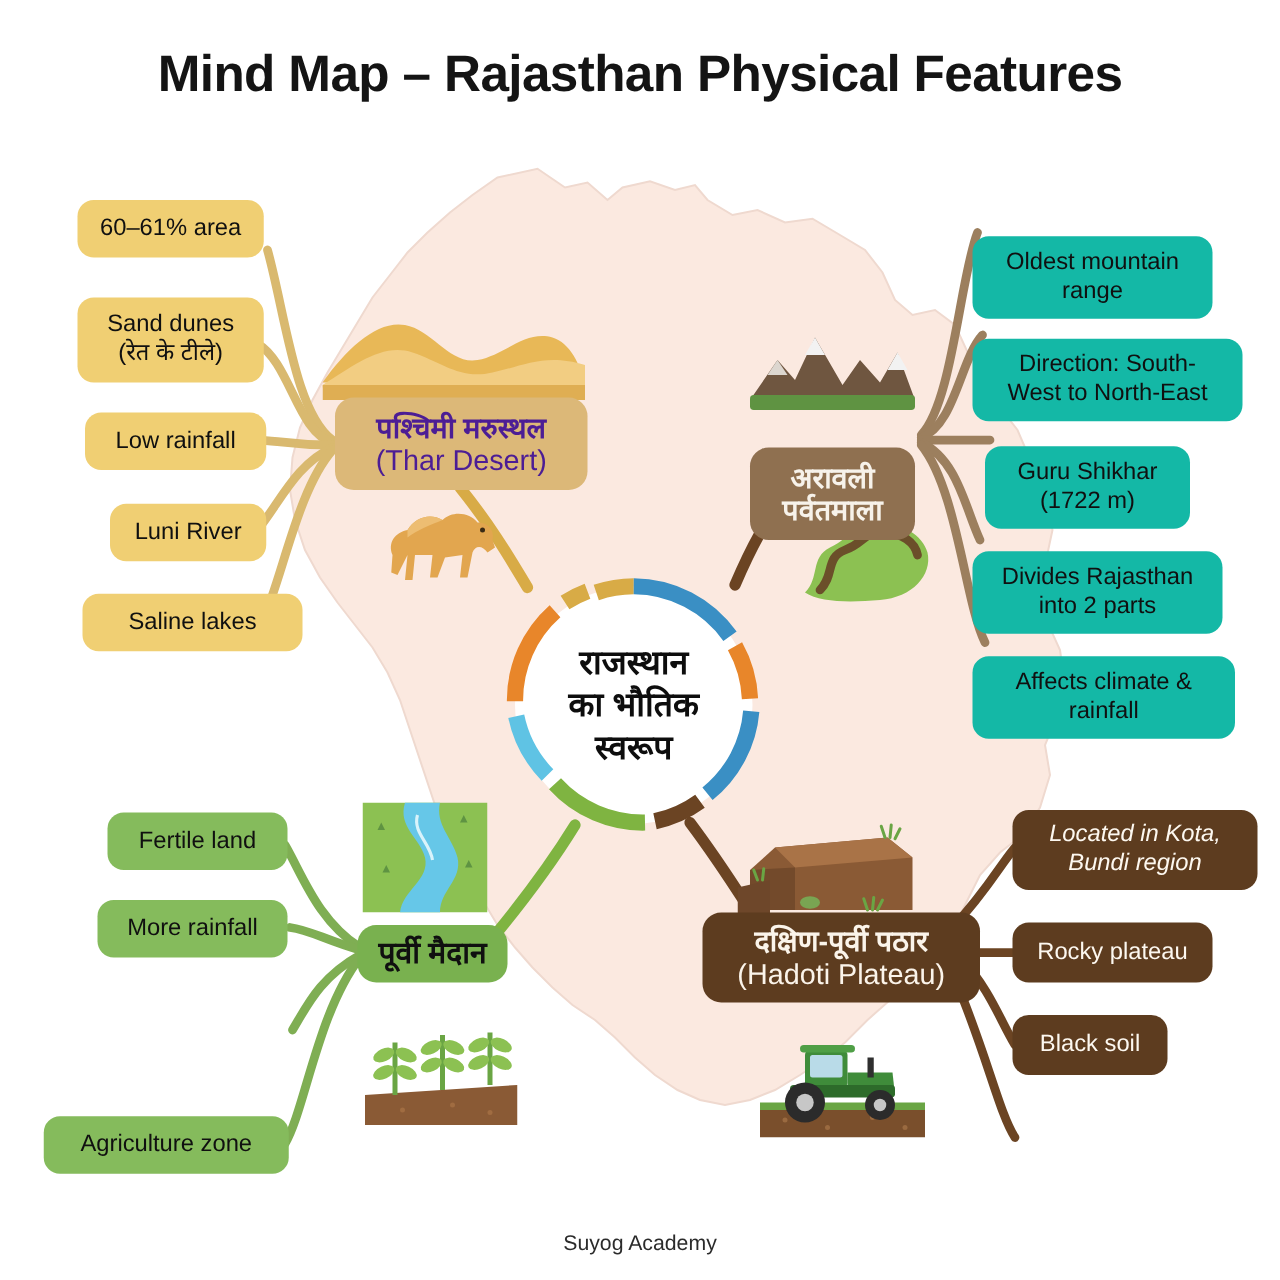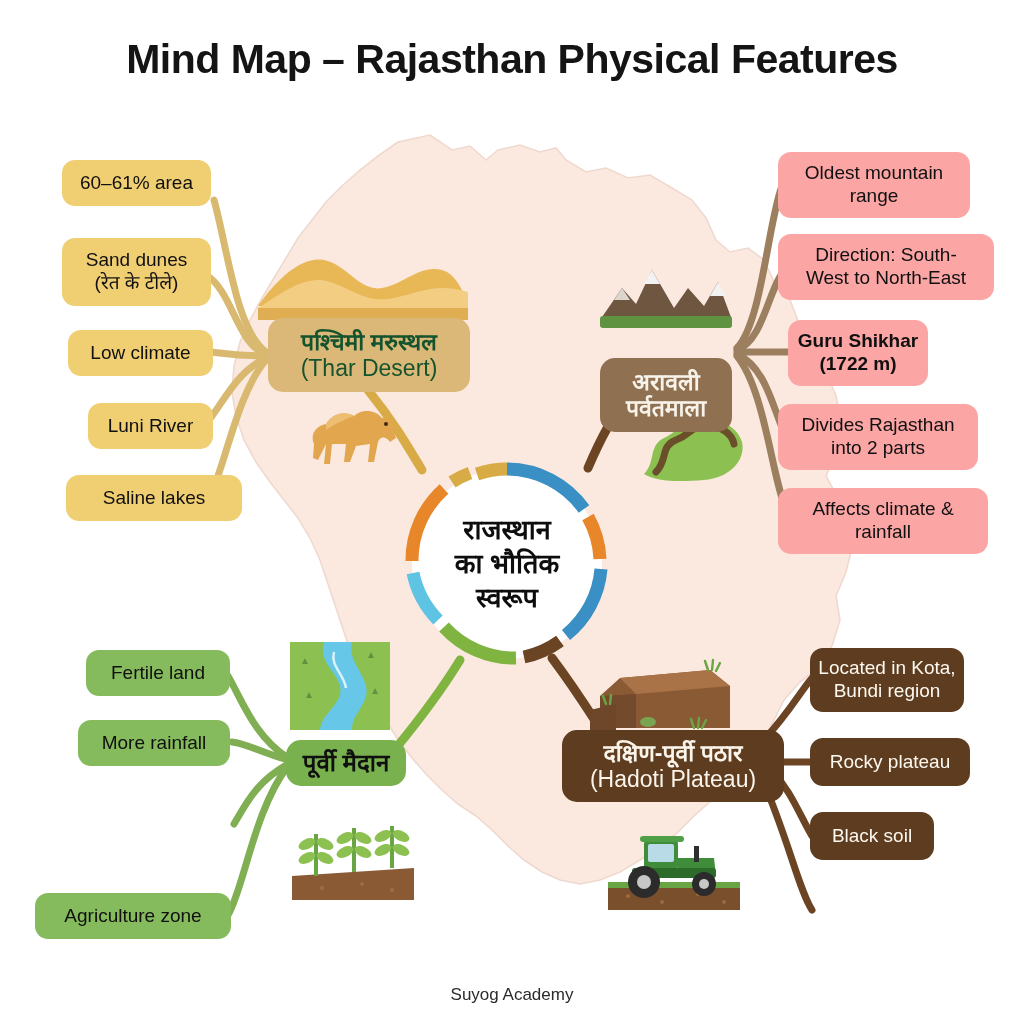--- a/index.html
+++ b/index.html
@@ -38,36 +38,36 @@
     position:absolute;box-sizing:border-box;
     border-radius:13px;
     display:flex;align-items:center;justify-content:center;
     text-align:center;line-height:1.18;
     font-size:19px;color:#101010;
     padding:4px 0;
     z-index:4;
   }
   .pill.two{line-height:1.2;}
   .gold{background:#f0cf73;}
-  .tan{background:#fca5a5;}
+  .tan{background:#14b8a6;margin-top:37px;}
   .green{background:#85bb5c;}
   .cyan{background:#6fd9ef;}
   .brown{background:#5d3c1f;color:#fdf8f0;}
 
   
   .hub{
     position:absolute;box-sizing:border-box;
     border-radius:15px;
     display:flex;flex-direction:column;align-items:center;justify-content:center;
     text-align:center;z-index:5;
     padding:3px 10px;
   }
   .hub .hi{font-size:23px;font-weight:bold;line-height:1.14;}
   .hub .en{font-size:23px;line-height:1.14;}
-  .hub.desert{background:#dcb878;color:#14532d;}
+  .hub.desert{background:#dcb878;color:#4c1d95;}
   .hub.aravali{background:#8f7050;color:#f7f2ea;margin-top:40px;}
   .hub.plain{background:#79b14f;color:#101010;}
   .hub.plateau{background:#5d3c1f;color:#fbf4ea;}
   .hub.plain .hi{font-size:24px;}
 
   
   #center-ring{position:absolute;left:398px;top:455px;width:218px;height:218px;z-index:5;}
   #center-label{
     position:absolute;left:398px;top:455px;width:218px;height:218px;z-index:6;
     display:flex;flex-direction:column;align-items:center;justify-content:center;
@@ -297,37 +297,37 @@
   </div>
 
   <div class="hub plateau" style="left:562px;top:730px;width:222px;height:72px;">
     <div class="hi">दक्षिण-पूर्वी पठार</div>
     <div class="en">(Hadoti Plateau)</div>
   </div>
 
   <div class="pill gold" style="left:62px;top:160px;width:149px;height:46px;">60–61% area</div>
   <div class="pill gold two" style="left: 62px; top: 238px; width: 149px; height: 68px; white-space: pre-line;">Sand dunes
 (रेत के टीले)</div>
-  <div class="pill gold" style="left:68px;top:330px;width:145px;height:46px;">Low climate</div>
+  <div class="pill gold" style="left:68px;top:330px;width:145px;height:46px;">Low rainfall</div>
   <div class="pill gold" style="left:88px;top:403px;width:125px;height:46px;">Luni River</div>
   <div class="pill gold" style="left:66px;top:475px;width:176px;height:46px;">Saline lakes</div>
 
   <div class="pill tan two" style="left: 778px; top: 152px; width: 192px; height: 66px; white-space: pre-line;">Oldest mountain
 range</div>
   <div class="pill tan two" style="left: 778px; top: 234px; width: 216px; height: 66px; white-space: pre-line;">Direction: South-
 West to North-East</div>
-  <div class="pill tan two" style="left: 788px; top: 320px; width: 140px; height: 66px; white-space: pre-line; font-weight: bold;">Guru Shikhar
+  <div class="pill tan two" style="left: 788px; top: 320px; width: 164px; height: 66px; white-space: pre-line;">Guru Shikhar
 (1722 m)</div>
   <div class="pill tan two" style="left: 778px; top: 404px; width: 200px; height: 66px; white-space: pre-line;">Divides Rajasthan
 into 2 parts</div>
   <div class="pill tan two" style="left: 778px; top: 488px; width: 210px; height: 66px; white-space: pre-line;">Affects climate &amp;
 rainfall</div>
 
   <div class="pill green" style="left:86px;top:650px;width:144px;height:46px;">Fertile land</div>
   <div class="pill green" style="left:78px;top:720px;width:152px;height:46px;">More rainfall</div>
   <div class="pill green" style="left:35px;top:893px;width:196px;height:46px;">Agriculture zone</div>
 
-  <div class="pill brown two" style="left: 810px; top: 648px; width: 154px; height: 64px; white-space: pre-line;">Located in Kota,
+  <div class="pill brown two" style="left: 810px; top: 648px; width: 196px; height: 64px; white-space: pre-line; font-style: italic;">Located in Kota,
 Bundi region</div>
   <div class="pill brown" style="left:810px;top:738px;width:160px;height:48px;">Rocky plateau</div>
   <div class="pill brown" style="left:810px;top:812px;width:124px;height:48px;">Black soil</div>
 
 </div>
 
 </body></html>

